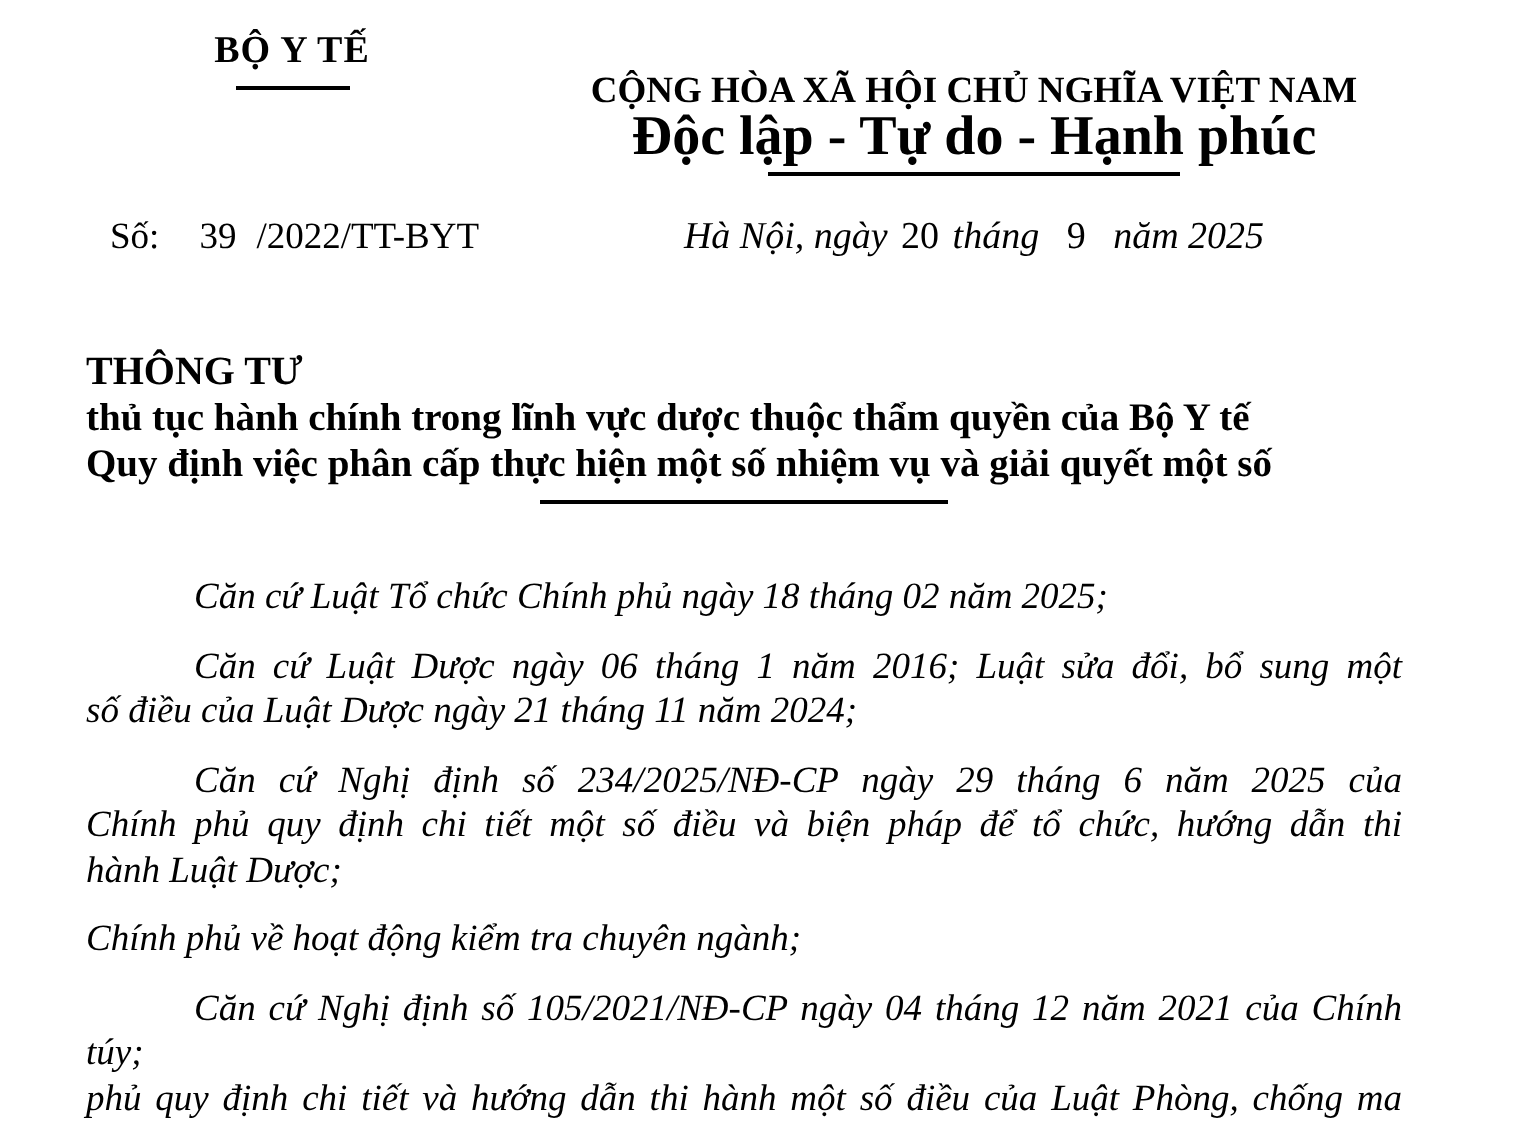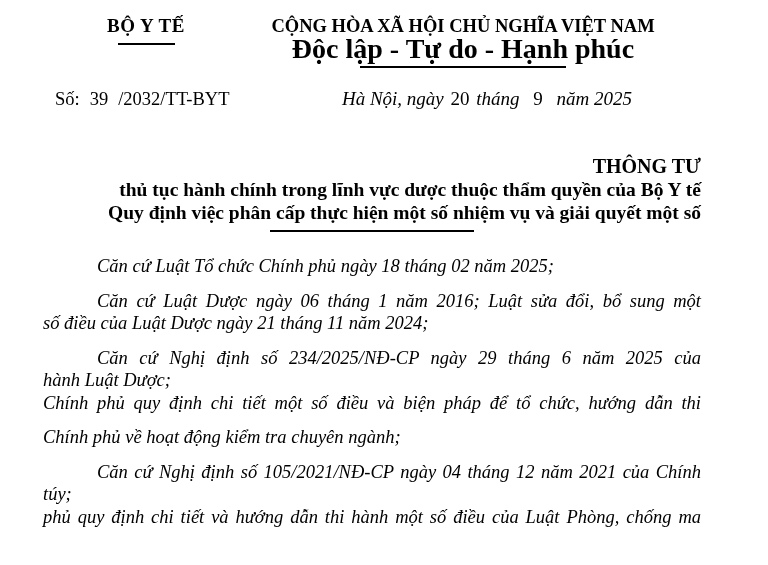--- a/index.html
+++ b/index.html
@@ -7,54 +7,54 @@
     position:relative;
     width:768px; height:565px;
     box-sizing:border-box;
     padding:15px 67px 0 43px;
     background:#ffffff;
     color:#000000;
     font-family:"Liberation Serif","DejaVu Serif",serif;
     overflow:hidden;
   }
   
-  .header { display:flex; align-items:flex-start; }
+  .header { display:flex; justify-content:space-between; align-items:flex-start; }
   .hdr-left  { width:206px; text-align:center; }
-  .hdr-right { width:428px; text-align:center; }
+  .hdr-right { width:428px; text-align:center;margin-top:20px; }
   .org {
     font-weight:bold; font-size:19px; line-height:22px;
     letter-spacing:0.5px; white-space:nowrap;
   }
   .rule { border-top:2px solid #000; height:0; }
   .rule-short { width:57px;  margin:6px auto 0; }
   .motto1 { font-weight:bold; font-size:18.5px; line-height:22px; white-space:nowrap; }
   .motto2 { font-weight:bold; font-size:28px;   line-height:24px; white-space:nowrap; }
   .rule-motto { width:206px; margin:5px auto 0; }
   
   .meta-row { display:flex; justify-content:space-between; margin-top:20px; }
   .doc-number {
     font-size:18.5px; line-height:22px; white-space:nowrap;
     padding-left:12px;
   }
-  .doc-number .num { margin:0 10px 0 10px; }
+  .doc-number .num { margin:0 10px 0 20px; }
   .date-line {
     width:428px; text-align:center;
     font-style:italic; font-size:19px; line-height:22px; white-space:nowrap;
   }
   .date-line .num { font-style:normal; }
   .date-line .num-day   { margin:13px 2px; }
   .date-line .num-month { margin:0 9px; }
   
-  .title-block { margin-top:44px; text-align:right; }
+  .title-block { margin-top:44px; text-align:left; }
   .doc-type   { font-weight:bold; font-size:20px; line-height:24px; }
   .title-line { font-weight:bold; font-size:19.5px; line-height:23px; white-space:nowrap; }
   .rule-title { width:204px; margin:6px auto 0; border-top-width:2px; }
   
   .body-text {
-    margin-top:23px;
+    margin-top:36px;
     font-style:italic; font-size:18.5px; line-height:22.5px;
   }
   .para { margin:0 0 12px 0; }
   .line { text-align:justify; }
   .line.justify { text-align-last:justify; }
   .line.first { text-indent:54px; }
   .line.last  { text-align:left; text-align-last:left; }
 </style>
 </head>
 <body>
@@ -68,21 +68,21 @@
     </div>
     <div class="hdr-right">
       <div class="motto1">CỘNG HÒA XÃ HỘI CHỦ NGHĨA VIỆT NAM</div>
       <div class="motto2">Độc lập - Tự do - Hạnh phúc</div>
       <div class="rule rule-motto"></div>
     </div>
   </div>
 
   <div class="meta-row">
     <div class="doc-number">
-      <span>Số:</span><span class="num">39</span><span>/2032/TT-BYT</span>
+      <span>Số:</span><span class="num">39</span><span>/2022/TT-BYT</span>
     </div>
     <div class="date-line">
       <span>Hà Nội, ngày</span>
       <span class="num num-day">20</span>
       <span>tháng</span>
       <span class="num num-month">9</span>
       <span>năm 2025</span>
     </div>
   </div>
 
@@ -99,22 +99,22 @@
       <div class="line first last">Căn cứ Luật Tổ chức Chính phủ ngày 18 tháng 02 năm 2025;</div>
     </div>
 
     <div class="para">
       <div class="line first justify">Căn cứ Luật Dược ngày 06 tháng 1 năm 2016; Luật sửa đổi, bổ sung một</div>
       <div class="line last">số điều của Luật Dược ngày 21 tháng 11 năm 2024;</div>
     </div>
 
     <div class="para">
       <div class="line first justify">Căn cứ Nghị định số 234/2025/NĐ-CP ngày 29 tháng 6 năm 2025 của</div>
+      <div class="line justify">Chính phủ quy định chi tiết một số điều và biện pháp để tổ chức, hướng dẫn thi</div>
       <div class="line last">hành Luật Dược;</div>
-      <div class="line justify">Chính phủ quy định chi tiết một số điều và biện pháp để tổ chức, hướng dẫn thi</div>
     </div>
 
     <div class="para">
       <div class="line last">Chính phủ về hoạt động kiểm tra chuyên ngành;</div>
     </div>
 
     <div class="para">
       <div class="line first justify">Căn cứ Nghị định số 105/2021/NĐ-CP ngày 04 tháng 12 năm 2021 của Chính</div>
       <div class="line last">túy;</div>
       <div class="line justify">phủ quy định chi tiết và hướng dẫn thi hành một số điều của Luật Phòng, chống ma</div>

